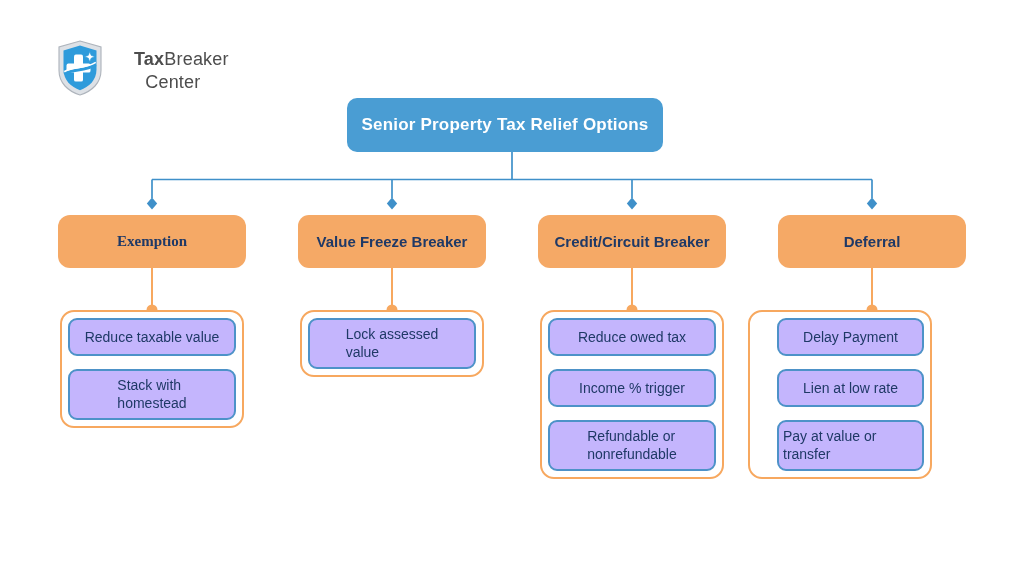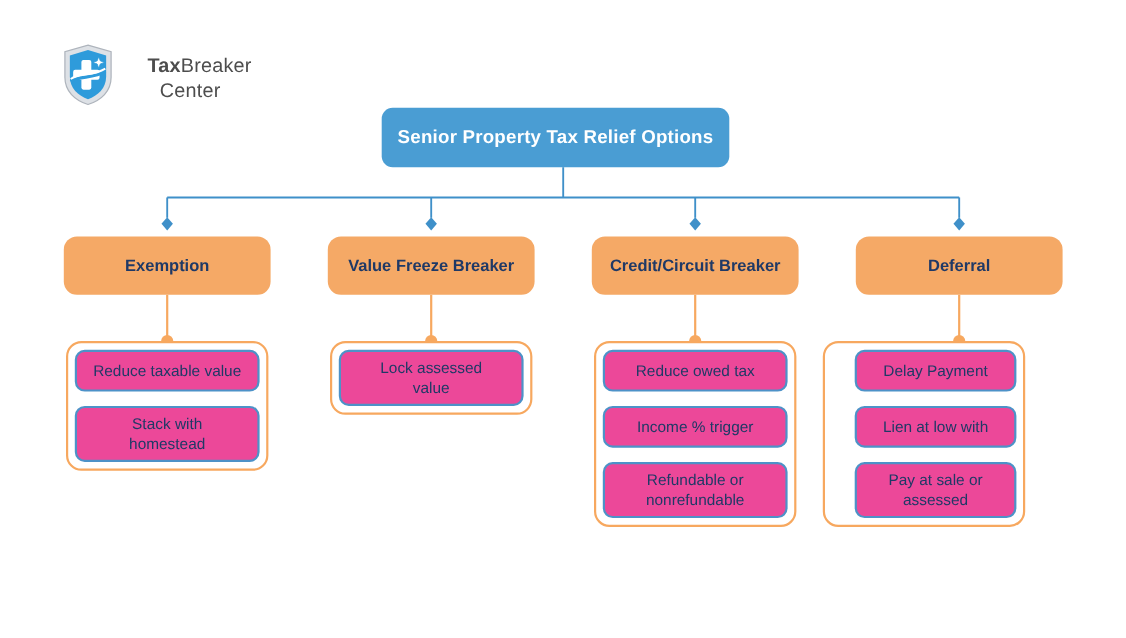--- a/index.html
+++ b/index.html
@@ -63,22 +63,22 @@
     background: #F5A966;
     border-radius: 12px;
     display: flex;
     align-items: center;
     justify-content: center;
     color: #1F3966;
     font-weight: 700;
     font-size: 15px;
     text-align: center;
   }
-  .bh-0 { left: 58px; }
-  .bh-1 { left: 298px; }
+  .bh-0 { left: 58px; font-family: Liberation Serif, serif; }
+  .bh-1 { left: 298px; border-radius: 11px; }
   .bh-2 { left: 538px; }
   .bh-3 { left: 778px; }
   
   .leaf-group {
     position: absolute;
     top: 310px;
     width: 184px;
     box-sizing: border-box;
     background: #ffffff;
     border: 2px solid #F7A85F;
@@ -90,29 +90,29 @@
   }
   .lg-0 { left: 60px; }
   .lg-1 { left: 300px; }
   .lg-2 { left: 540px; }
   .lg-3 { left: 748px; padding-left: 27px; }
   .leaf-item {
     box-sizing: border-box;
     min-height: 38px;
     border: 2px solid #4D92C8;
     border-radius: 9px;
-    background: #ec4899;
+    background: #c4b5fd;
     color: #1F3966;
     font-size: 14px;
     font-weight: 500;
     line-height: 1.32;
     display: flex;
     align-items: center;
     justify-content: center;
-    text-align: center;
+    text-align: left;
     padding: 5px 4px;
     white-space: pre-line;
   }
 </style>
 </head>
 <body>
 
 <div class="canvas">
 
   <div class="logo">
@@ -186,17 +186,17 @@
 
   <div class="leaf-group lg-2">
     <div class="leaf-item">Reduce owed tax</div>
     <div class="leaf-item">Income % trigger</div>
     <div class="leaf-item">Refundable or
 nonrefundable</div>
   </div>
 
   <div class="leaf-group lg-3">
     <div class="leaf-item">Delay Payment</div>
-    <div class="leaf-item">Lien at low with</div>
-    <div class="leaf-item">Pay at sale or assessed</div>
+    <div class="leaf-item">Lien at low rate</div>
+    <div class="leaf-item">Pay at value or transfer</div>
   </div>
 
 </div>
 
 </body></html>

